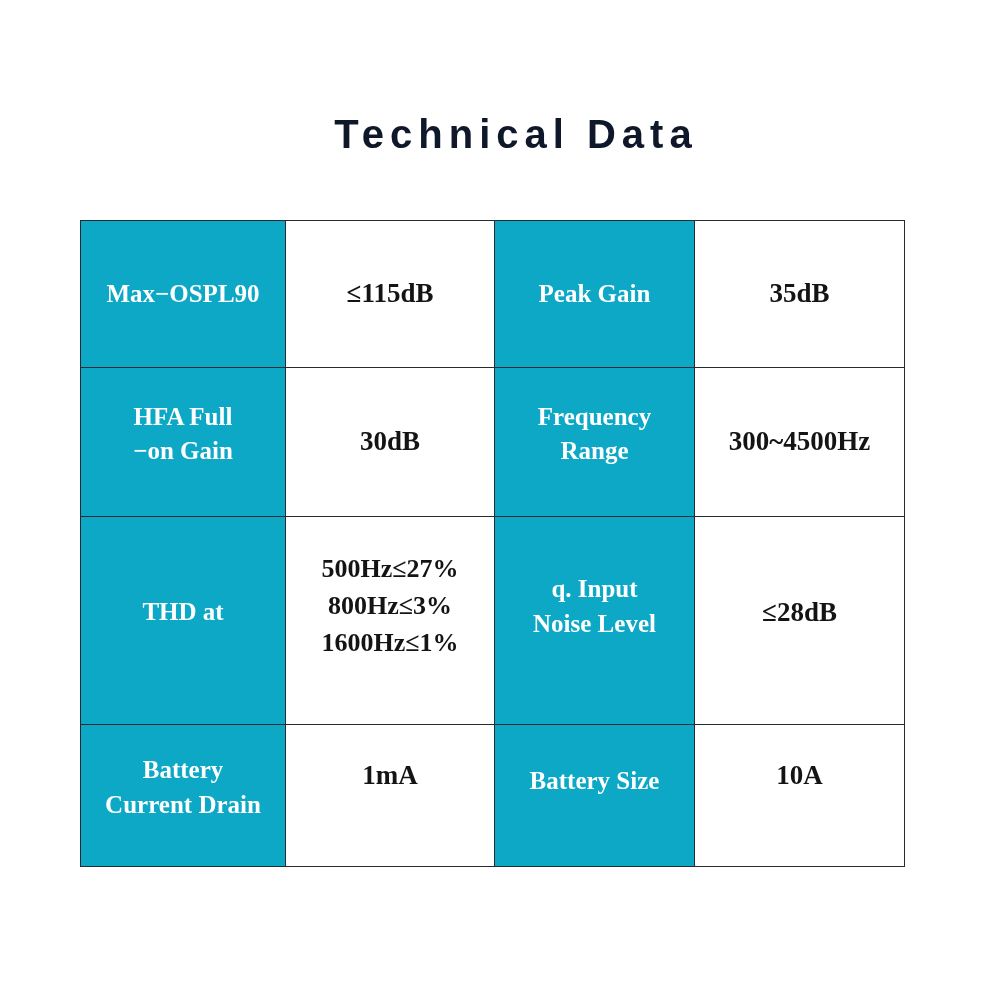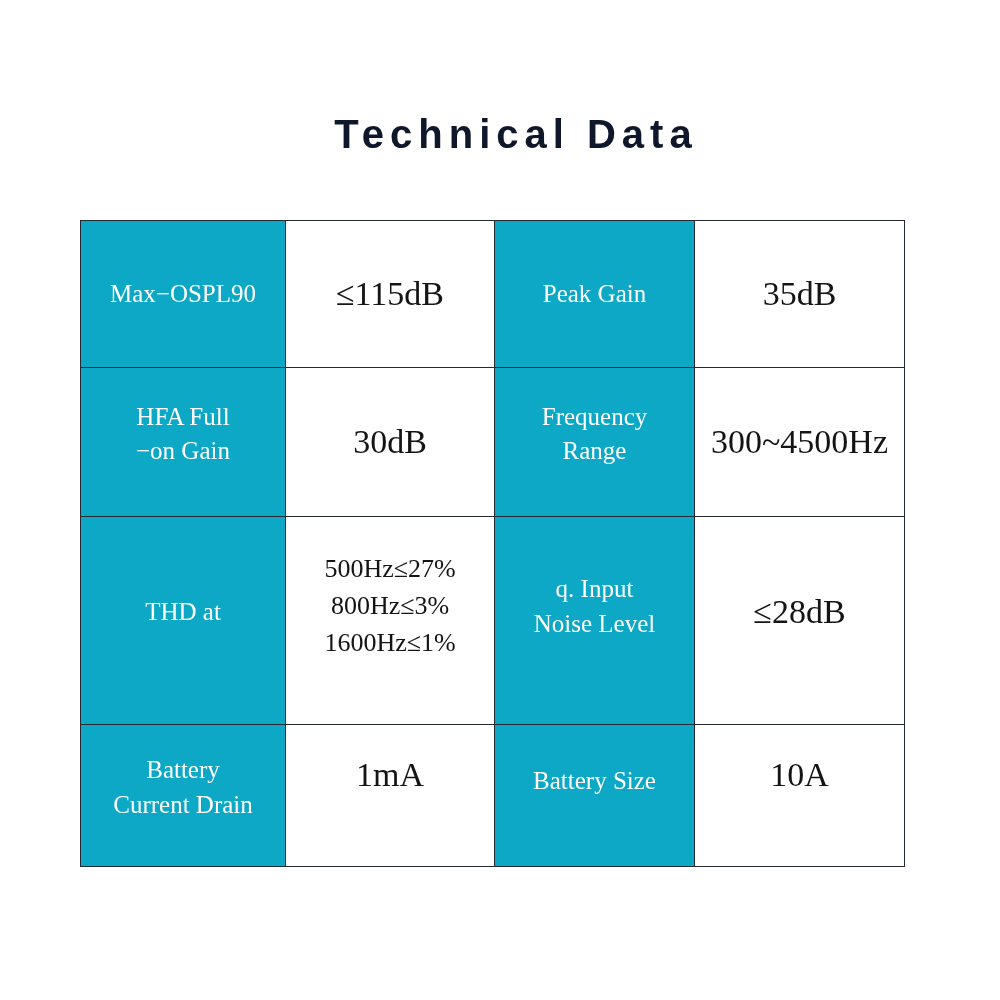--- a/index.html
+++ b/index.html
@@ -35,21 +35,21 @@
     width: 825px;
     height: 646px;
     border-collapse: collapse;
     table-layout: fixed;
   }
   #spec-table td {
     border: 1.6px solid #262b33;
     padding: 15px;
     vertical-align: middle;
     text-align: center;
-    font-weight: normal;
+    font-weight: bold;
     font-family: "Liberation Serif", "DejaVu Serif", serif;
   }
 
   
   .col-a { width: 205px; }
   .col-b { width: 209px; }
   .col-c { width: 200px; }
   .col-d { width: 210px; }
 
   
@@ -64,21 +64,21 @@
     font-size: 25px;
     line-height: 1.38;
   }
   td.label.lbl-left {
     text-align: left;
     padding-left: 22px;
   }
   td.value {
     background: #ffffff;
     color: #141414;
-    font-size: 34px;
+    font-size: 27px;
     line-height: 1.30;
   }
   td.value.multiline {
     font-size: 26px;
     line-height: 1.42;
   }
 
   
   .nudge-up-sm .cellbox { transform: translateY(-8px); }
   .nudge-up-md .cellbox { transform: translateY(-14px); }

